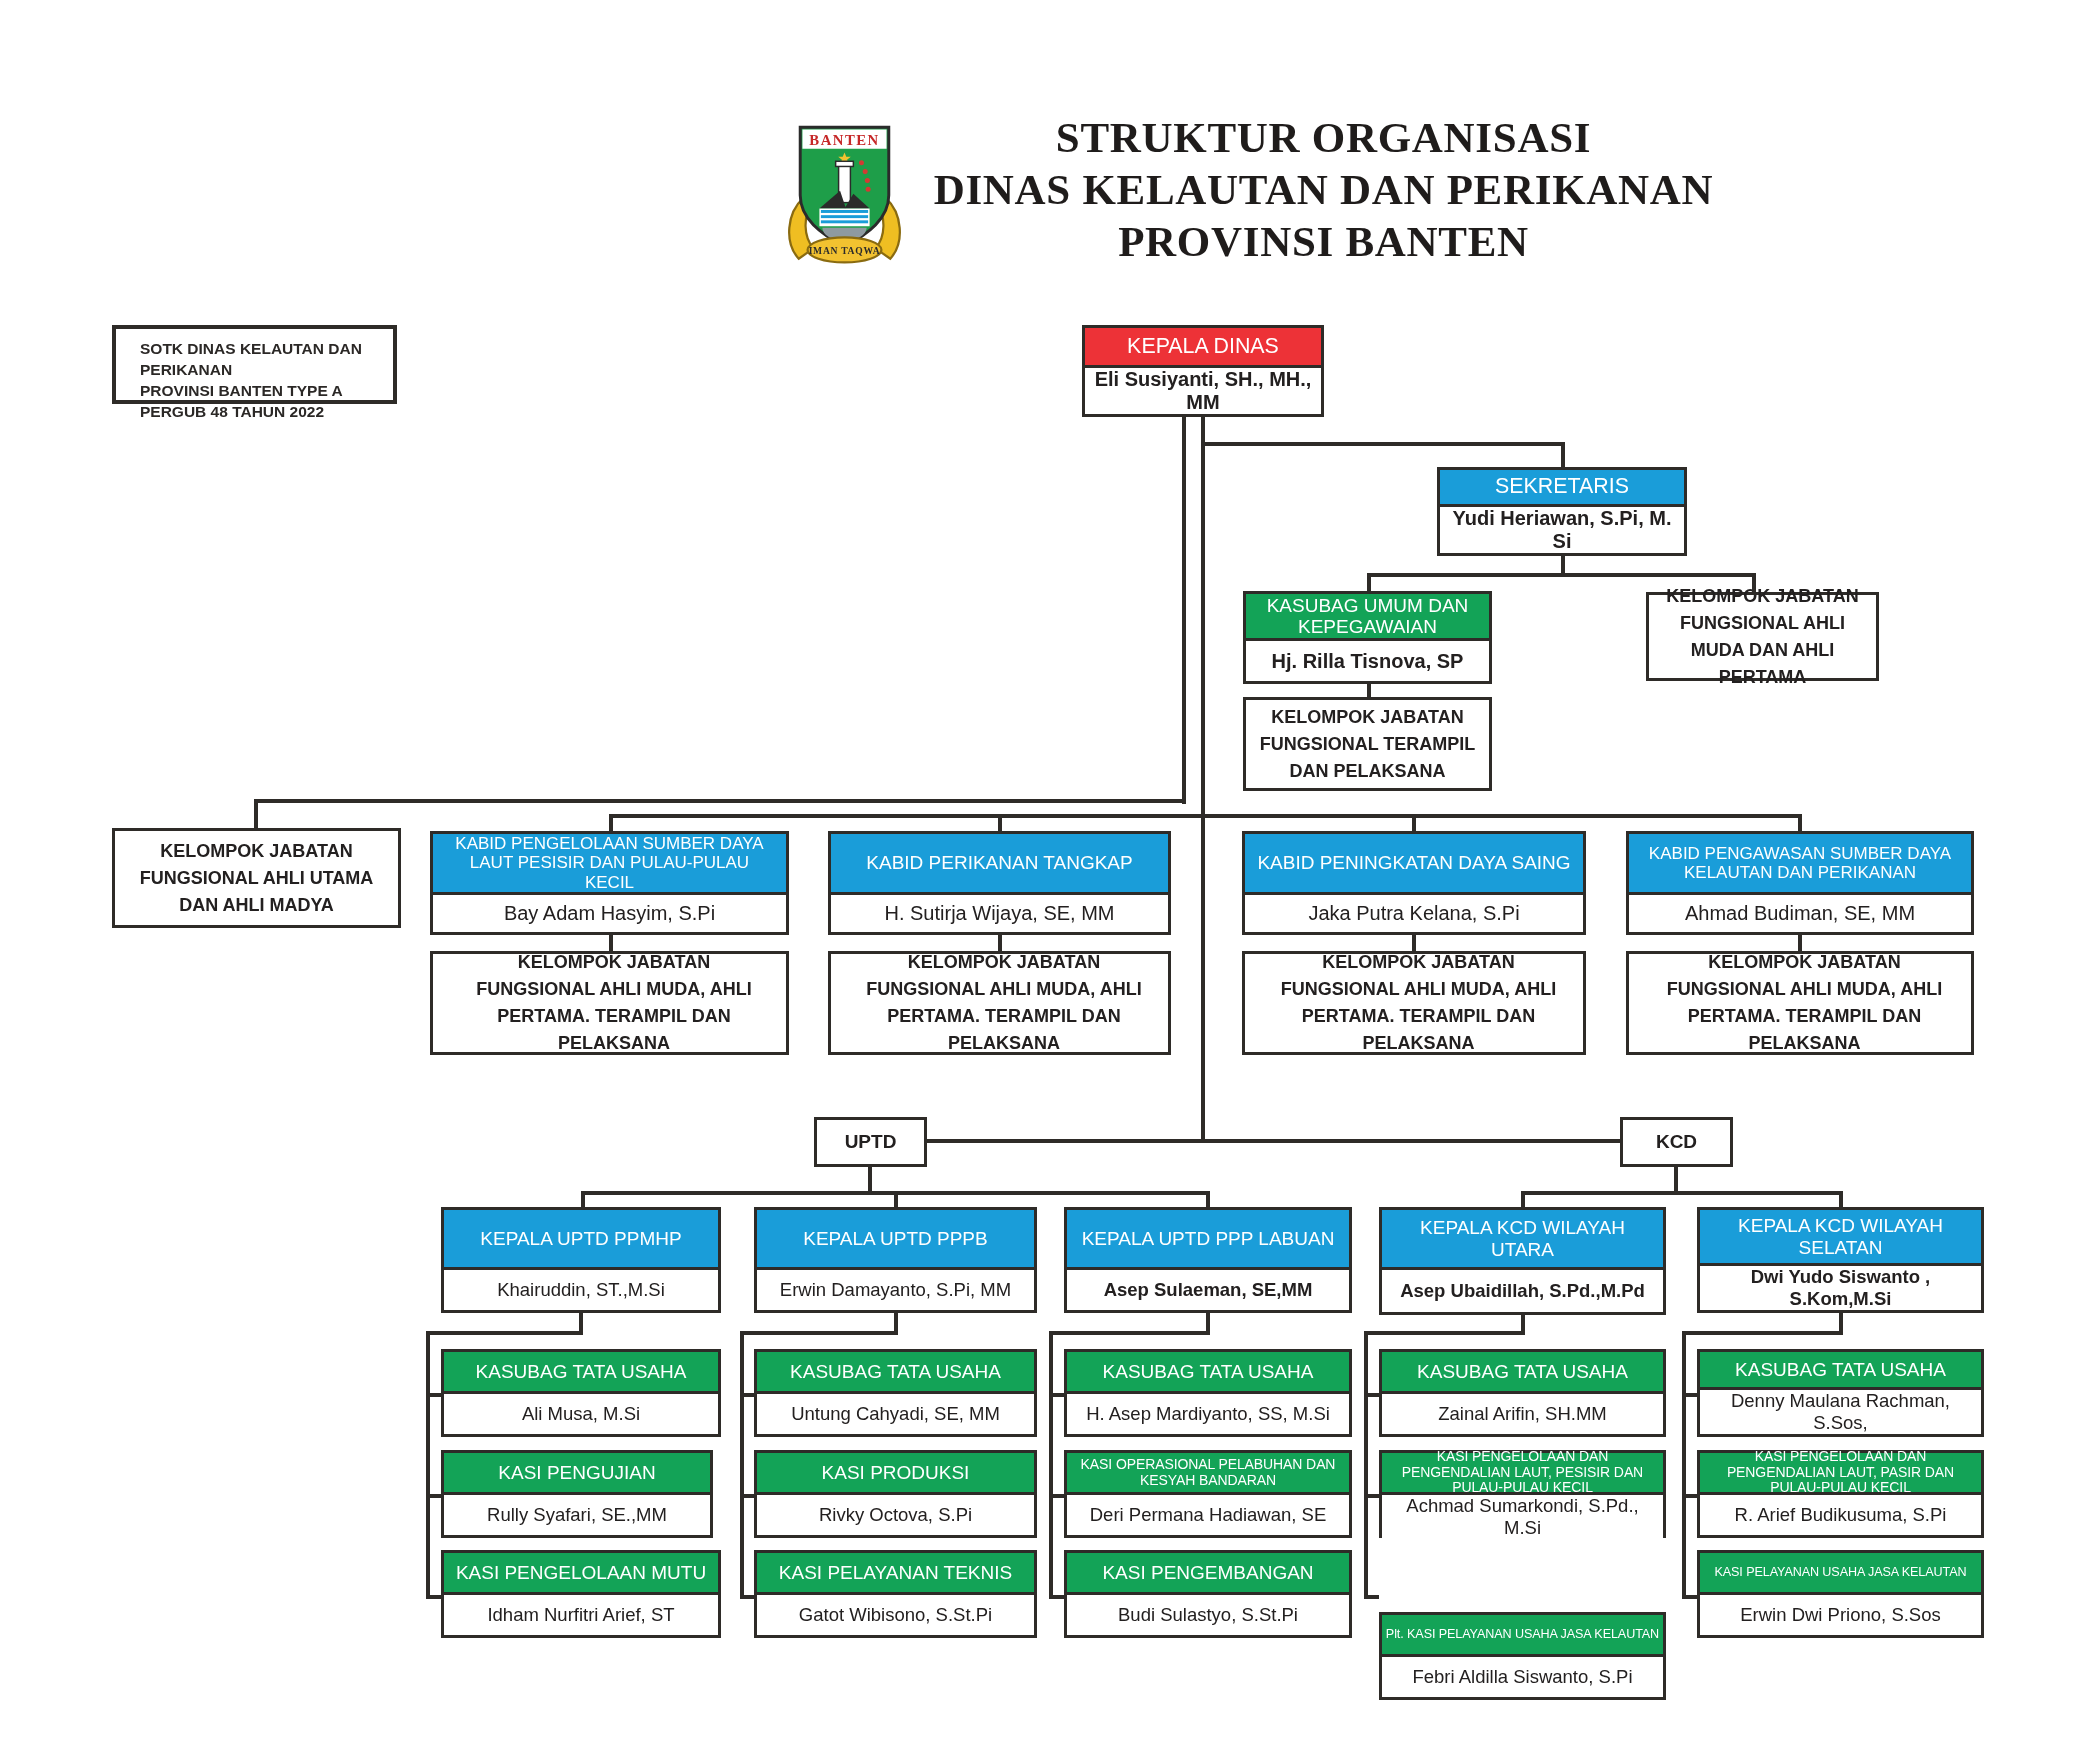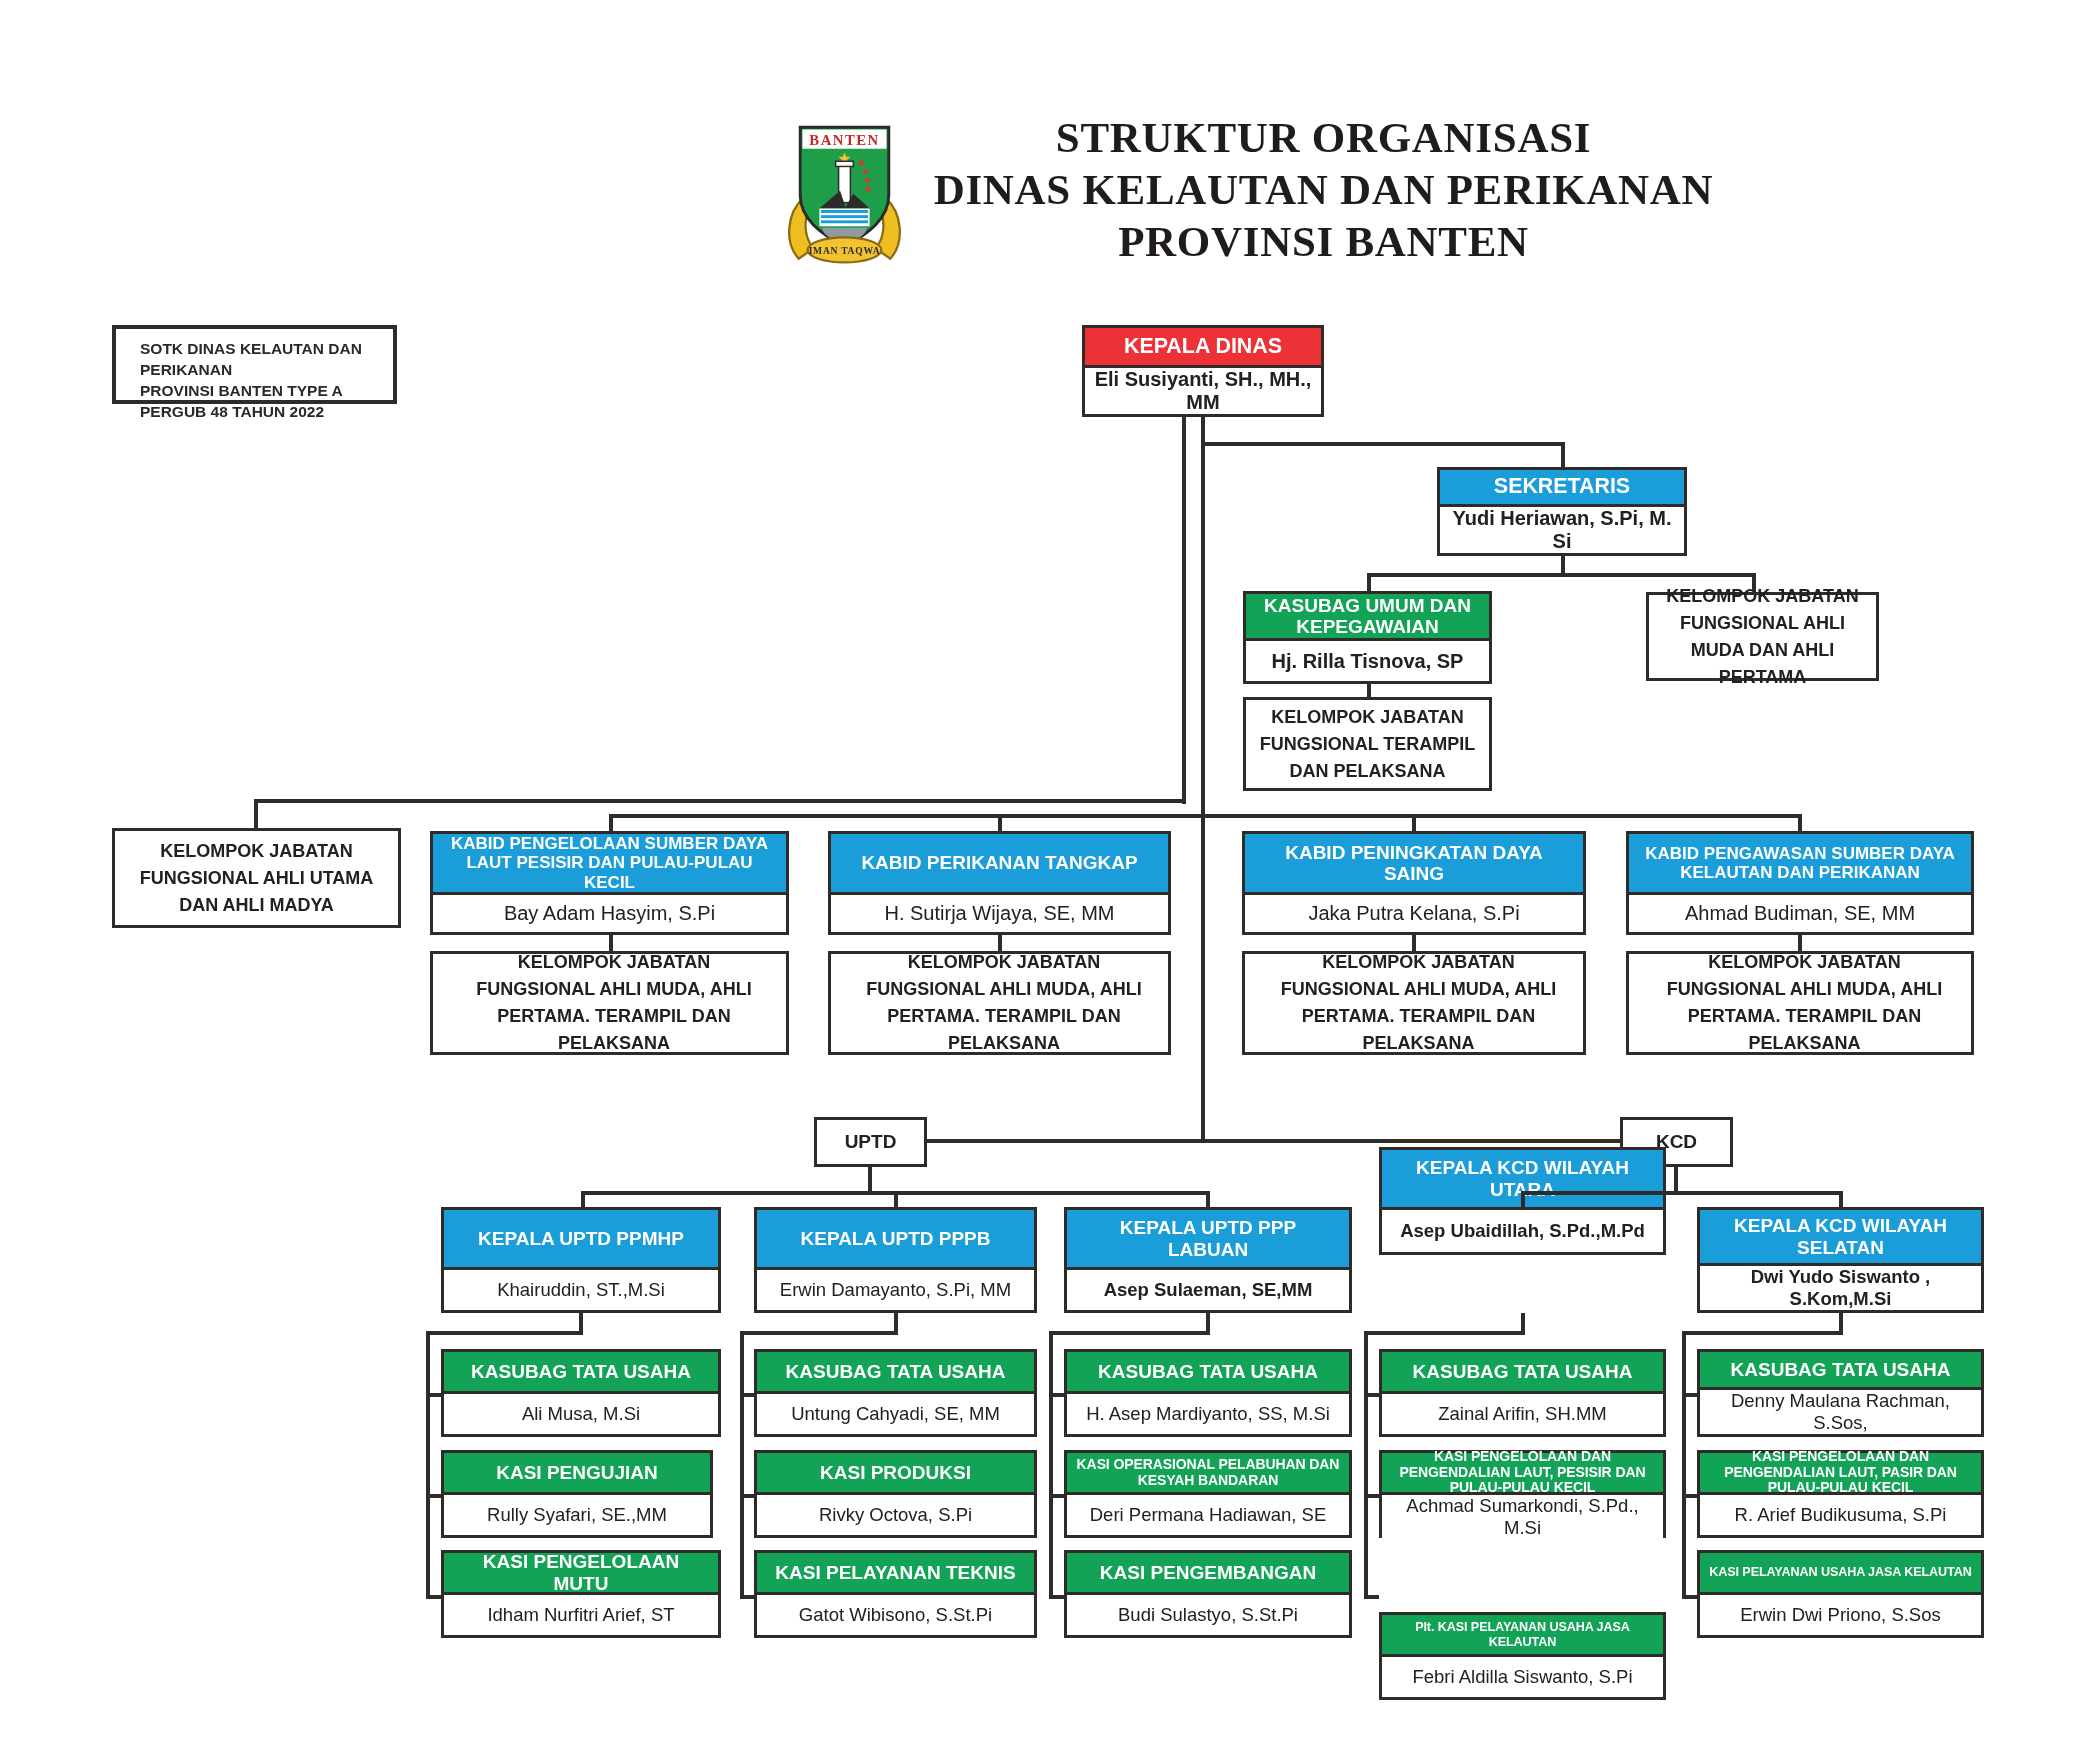--- a/index.html
+++ b/index.html
@@ -1,21 +1,21 @@
 <!DOCTYPE html>
 <html style="font-size:12px"><head>
 <meta charset="utf-8">
 <style>
   html,body{margin:0;padding:0;background:#ffffff;}
   #canvas{position:relative;width:2097px;height:1748px;background:#ffffff;overflow:hidden;
           font-family:"Liberation Sans", sans-serif;color:#232020;}
   .ln{position:absolute;background:#2e2b28;}
   .box{position:absolute;box-sizing:border-box;border:3.7px solid #2e2b28;background:#ffffff;
        display:flex;flex-direction:column;}
-  .hd{box-sizing:border-box;border-bottom:3.7px solid #2e2b28;color:#ffffff;font-weight:bold;
+  .hd{box-sizing:border-box;border-bottom:3.7px solid #2e2b28;color:#ffffff;font-weight:normal;
       display:flex;align-items:center;justify-content:center;text-align:center;
       font-size:19px;line-height:1.12;padding:0 10.4px;}
   .hd.big{font-size:21.4px;}
   .hd.two{font-size:17px;}
   .hd.sm{font-size:14px;letter-spacing:-0.1px;padding:8px 3px;}
   .hd.xs{font-size:12.6px;letter-spacing:-0.1px;padding:0 1.5px;}
   .red{background:#ED3237;}
   .blue{background:#1A9DD9;}
   .green{background:#13A357;}
   .nm{flex:1;display:flex;align-items:center;justify-content:center;text-align:center;
@@ -143,21 +143,21 @@
     <div class="nm small">Khairuddin, ST.,M.Si</div>
   </div>
   <div class="box" style="left:754px;top:1207px;width:283px;height:106px">
     <div class="hd blue" style="height:60px">KEPALA UPTD PPPB</div>
     <div class="nm small">Erwin Damayanto, S.Pi, MM</div>
   </div>
   <div class="box" style="left:1064px;top:1207px;width:288px;height:106px">
     <div class="hd blue" style="height:60px">KEPALA UPTD PPP LABUAN</div>
     <div class="nm small bold">Asep Sulaeman, SE,MM</div>
   </div>
-  <div class="box" style="left:1379px;top:1147px;width:287px;height:108px">
+  <div class="box" style="left:1379px;top:1207px;width:287px;height:108px">
     <div class="hd blue" style="height:60px">KEPALA KCD WILAYAH UTARA</div>
     <div class="nm small bold">Asep Ubaidillah, S.Pd.,M.Pd</div>
   </div>
   <div class="box" style="left:1697px;top:1207px;width:287px;height:106px">
     <div class="hd blue" style="height:60px">KEPALA KCD WILAYAH SELATAN</div>
     <div class="nm small bold">Dwi Yudo Siswanto , S.Kom,M.Si</div>
   </div>
 
   <div class="box" style="left:441px;top:1349px;width:280px;height:88px">
     <div class="hd green" style="height:42px">KASUBAG TATA USAHA</div>

